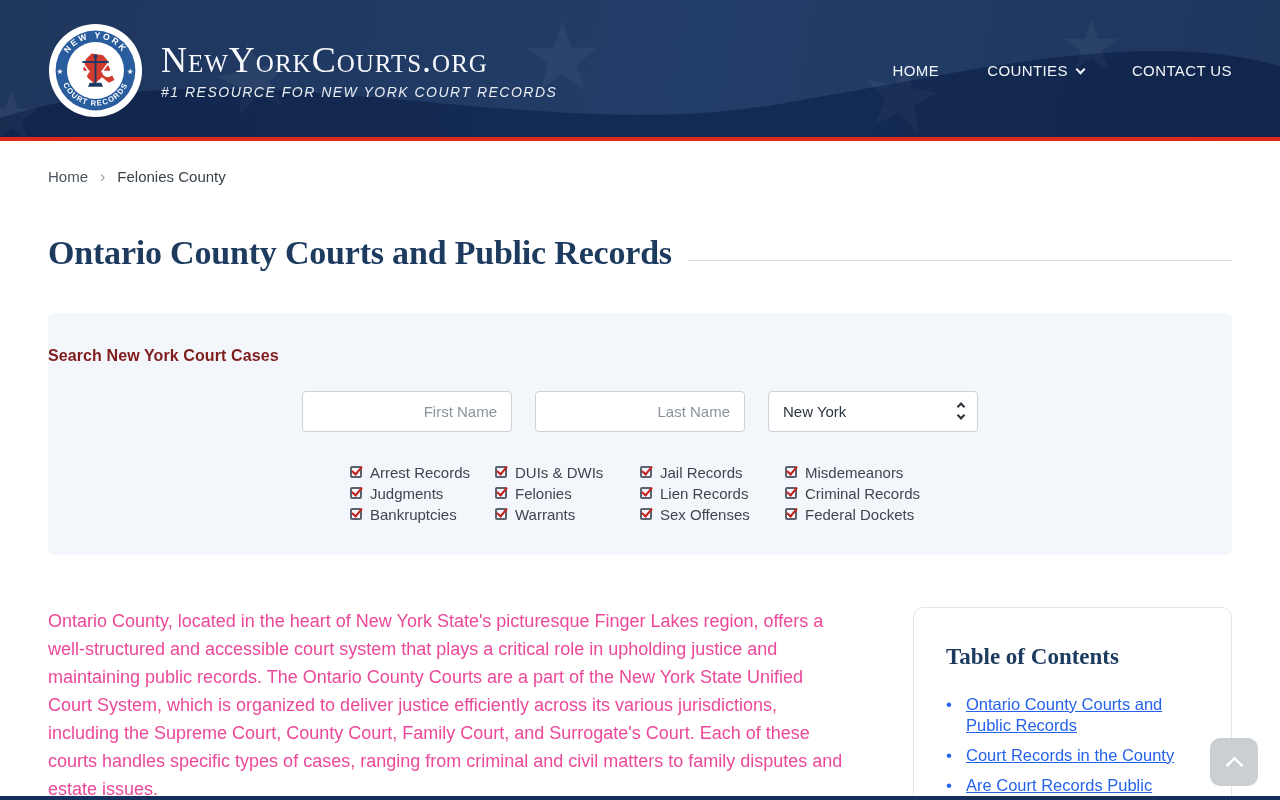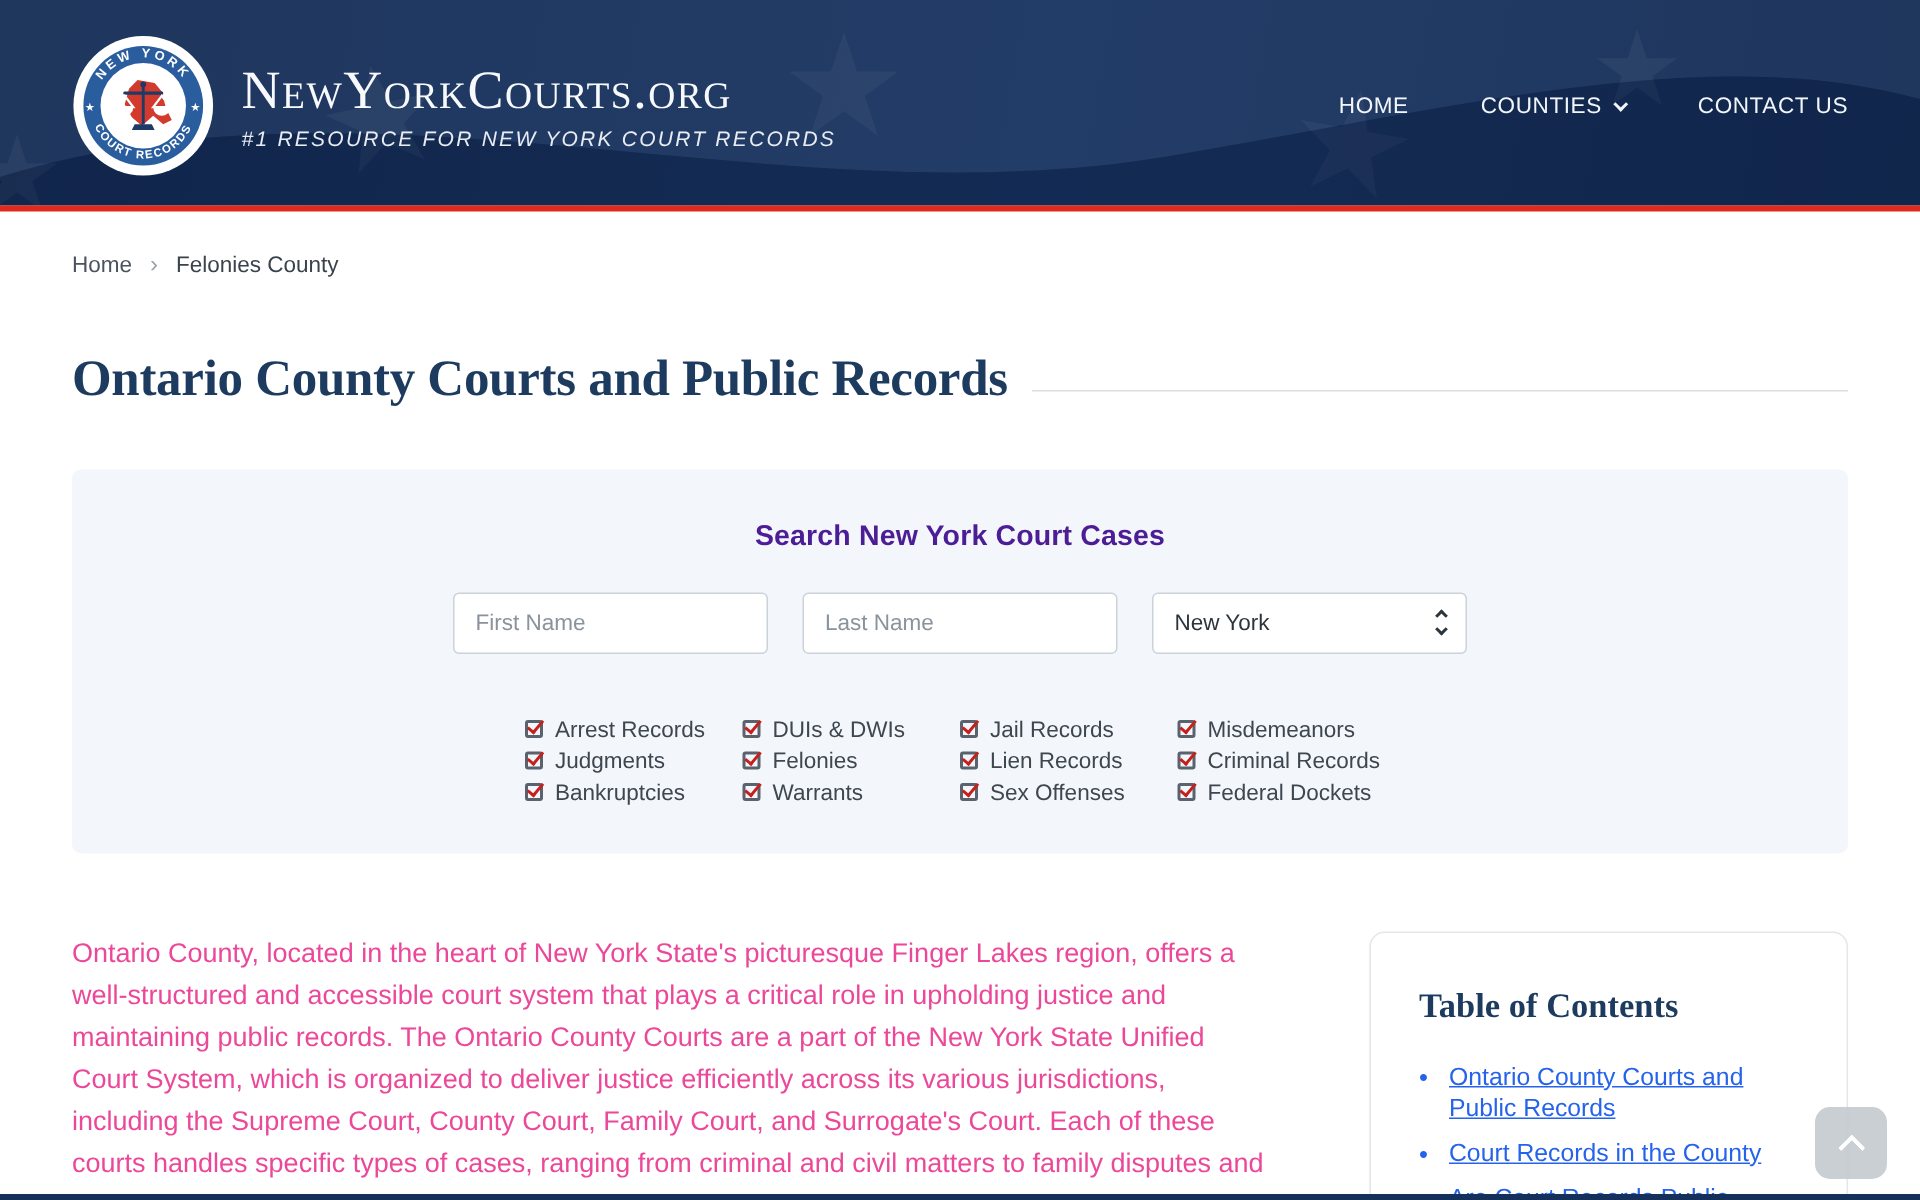--- a/index.html
+++ b/index.html
@@ -53,48 +53,49 @@
     color:#1c3b5e; letter-spacing:-0.2px; line-height:1.05; white-space:nowrap;
   }
   .title-rule{ flex:1; height:1px; background:#dadddf; margin-left:16px; margin-bottom:10px; }
 
   
   .search-panel{
     margin-top:42px; background:#f3f6fb; border-radius:6px;
     padding:34px 0 30px 0;
   }
   .search-heading{
-    text-align:center; color:#4c1d95; font-size:19px; font-weight:700; letter-spacing:0.1px;
+    text-align:left; color:#7f1d1d; font-size:16px; font-weight:700; letter-spacing:0.1px;
   }
   .search-row{ margin-top:26px; display:flex; justify-content:center; gap:23px; }
   .txt-input{
     width:210px; height:41px; background:#fff; border:1px solid #cbd2d9; border-radius:4px;
     padding:0 14px; font-size:15px; color:#333; font-family:"Liberation Sans", sans-serif;
     outline:none;
+    text-align:right;
   }
   .txt-input::placeholder{ color:#8a939c; }
   .state-select{
     width:210px; height:41px; background:#fff; border:1px solid #cbd2d9; border-radius:4px;
     padding:0 14px; font-size:15px; color:#2c343c; display:flex; align-items:center;
     position:relative; cursor:pointer;
   }
   .select-arrows{
     position:absolute; right:13px; top:50%; transform:translateY(-50%);
     display:flex; flex-direction:column; align-items:center; gap:3px;
   }
   .sel-chev{ width:6px; height:6px; border-right:2px solid #2c343c; border-bottom:2px solid #2c343c; }
   .sel-chev.up{ transform:rotate(-135deg); }
   .sel-chev.down{ transform:rotate(45deg); }
   .search-btn{
     width:100px; height:41px; border:none; border-radius:21px; background:#1d5ed8;
     color:#fff; font-size:15.5px; font-weight:700; cursor:pointer;
     font-family:"Liberation Sans", sans-serif;
   }
   .cb-grid{
-    margin-top:40px; display:grid; grid-template-columns:repeat(4,145px);
+    margin-top:30px; display:grid; grid-template-columns:repeat(4,145px);
     grid-template-rows:repeat(3,21px); grid-auto-flow:column;
     justify-content:center; align-items:center;
   }
   .cb-item{ display:flex; align-items:center; cursor:pointer; }
   .cb-box{
     position:relative; width:12px; height:12px; border:2px solid #5a636d; border-radius:2px;
     margin-right:8px; flex:0 0 auto;
   }
   .cb-box::after{
     content:""; position:absolute; left:2px; top:-4px; width:4px; height:9px;

